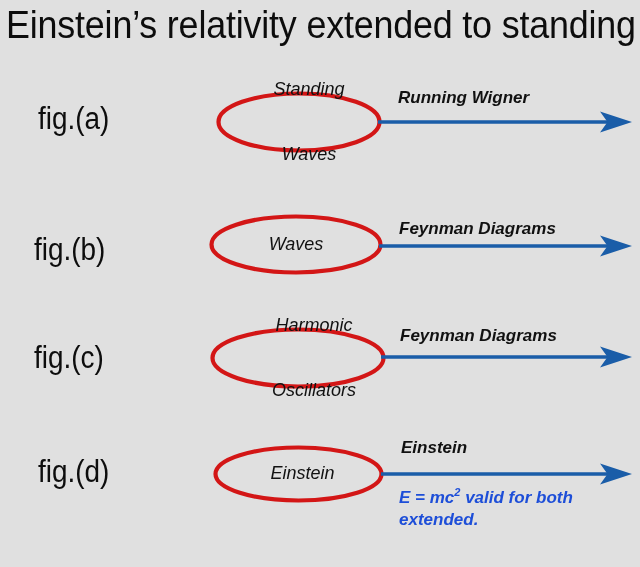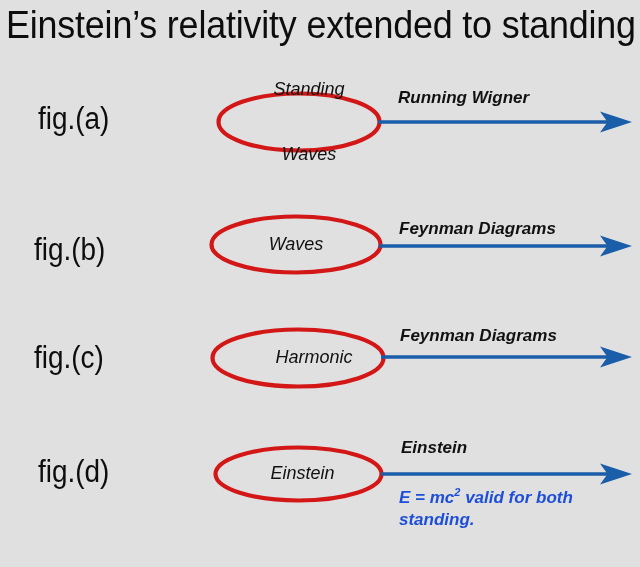--- a/index.html
+++ b/index.html
@@ -176,20 +176,21 @@
   <div class="row" style="top:0;">
 
     <div class="fig-label" style="left:34px; top:340px;">fig.(c)</div>
 
     <div class="ellipse-wrap" style="left:210px; top:327px; width:176px; height:62px;">
       <svg width="176" height="62" viewBox="0 0 176 62" aria-hidden="true">
         <ellipse cx="88" cy="31" rx="85.5" ry="28.5" fill="none" stroke="#D31616" stroke-width="4.2"></ellipse>
       </svg>
       <div class="node-text" style="padding-left:16px;">
         <span>Harmonic</span>
+        <span>Oscillators</span>
       </div>
     </div>
 
     <div class="arrow-label" style="left:400px; top:326px;">Feynman Diagrams</div>
 
     <div class="arrow" style="left:381px; top:346px; width:251px; height:22px;">
       <svg width="251" height="22" viewBox="0 0 251 22" aria-hidden="true">
         <line x1="0" y1="11" x2="231" y2="11" stroke="#1A5DA8" stroke-width="3.4"></line>
         <path d="M251,11 L219,0.5 L226.5,11 L219,21.5 Z" fill="#1A5DA8"></path>
       </svg>
@@ -213,17 +214,17 @@
 
     <div class="arrow" style="left:381px; top:463px; width:251px; height:22px;">
       <svg width="251" height="22" viewBox="0 0 251 22" aria-hidden="true">
         <line x1="0" y1="11" x2="231" y2="11" stroke="#1A5DA8" stroke-width="3.4"></line>
         <path d="M251,11 L219,0.5 L226.5,11 L219,21.5 Z" fill="#1A5DA8"></path>
       </svg>
     </div>
 
     <div id="equation">
       <div><span>E = mc</span><sup>2</sup><span> valid for both</span></div>
-      <div>standing.</div>
+      <div>extended.</div>
     </div>
   </div>
 
 </div>
 
 </body></html>

